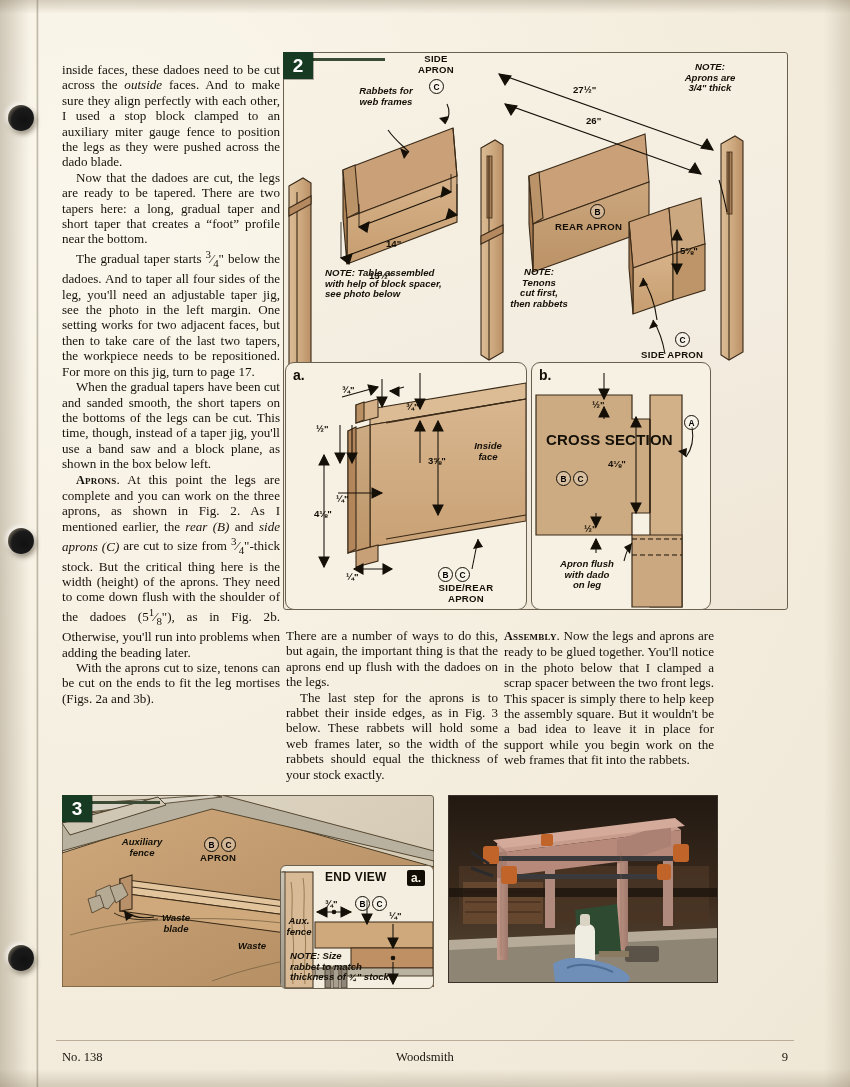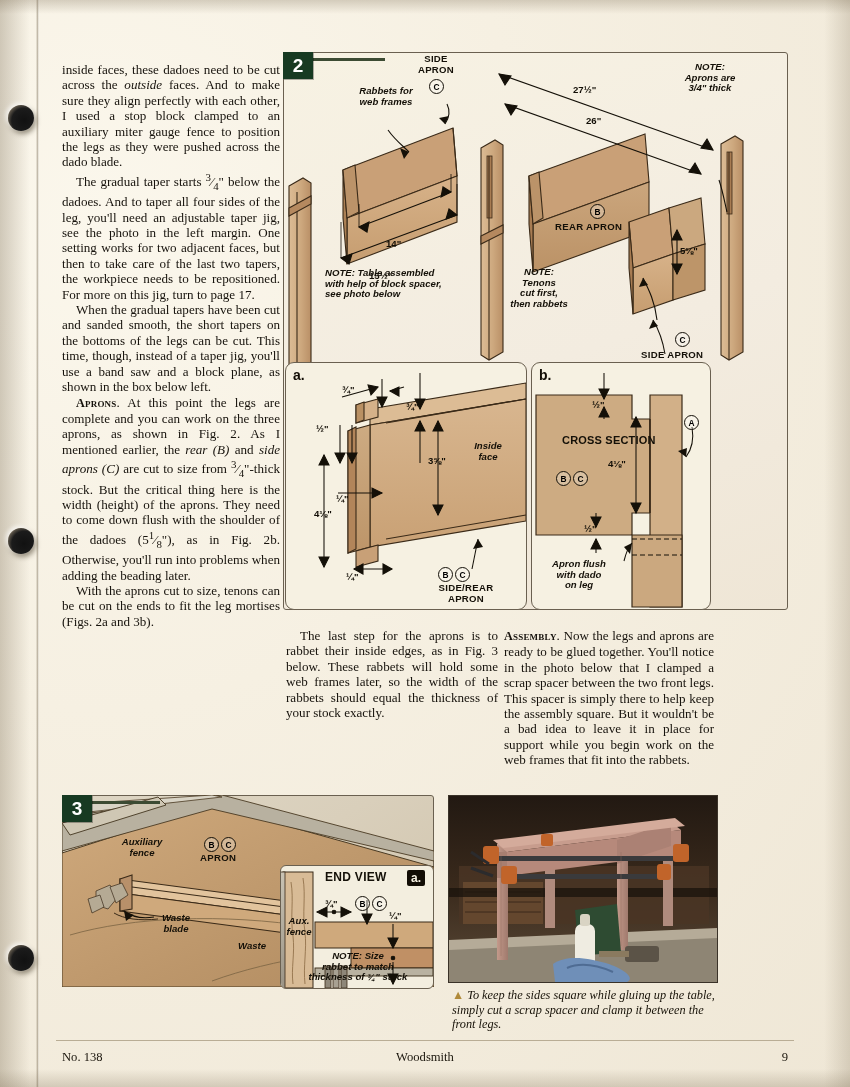--- a/index.html
+++ b/index.html
@@ -60,21 +60,21 @@
     color:#fff;font-family:"Liberation Sans",sans-serif;font-weight:bold;
     font-size:19px;display:flex;align-items:center;justify-content:center;z-index:30;
     box-shadow:1px 1px 0 rgba(0,0,0,.3);}
   .badge-tail{position:absolute;height:3px;background:#3c4b33;z-index:29;}
 
   .lbl{position:absolute;font-family:"Liberation Sans",sans-serif;
     font-style:italic;font-weight:bold;font-size:9.6px;line-height:10.6px;
     color:#141008;z-index:25;}
   .lbl.up{font-style:normal;text-transform:uppercase;letter-spacing:.3px;}
   .lbl.ctr{text-align:center;}
-  .lbl.rgt{text-align:center;}
+  .lbl.rgt{text-align:left;}
   .dim{position:absolute;font-family:"Liberation Sans",sans-serif;
     font-weight:bold;font-size:9.6px;color:#120e06;z-index:25;}
   .circ{display:inline-flex;align-items:center;justify-content:center;
     width:13px;height:13px;border:1.4px solid #141008;border-radius:50%;
     font-family:"Liberation Sans",sans-serif;font-weight:bold;font-size:8.4px;
     font-style:normal;background:rgba(255,255,255,.25);vertical-align:middle;}
   .circrow{position:absolute;display:flex;gap:2px;z-index:26;}
 
   
   .subpanel{position:absolute;background:#f6f1e2;border:1.4px solid #6a6050;border-radius:9px;}
@@ -112,27 +112,29 @@
   <div class="edge-shadow"></div>
   <div class="right-shadow"></div>
   <div class="bottom-shadow"></div>
 
   <div class="punch p1"></div>
   <div class="punch p2"></div>
   <div class="punch p3"></div>
 
   <div class="col" id="col1">
     <p class="first">inside faces, these dadoes need to be cut across the <i>outside</i> faces. And to make sure they align perfectly with each other, I used a stop block clamped to an auxiliary miter gauge fence to position the legs as they were pushed across the dado blade.</p>
+    <p>Now that the dadoes are cut, the legs are ready to be tapered. There are two tapers here: a long, gradual taper and short taper that creates a “foot” profile near the bottom.</p>
     <p>The gradual taper starts <sup>3</sup>⁄<sub>4</sub>" below the dadoes. And to taper all four sides of the leg, you'll need an adjustable taper jig, see the photo in the left margin. One setting works for two adjacent faces, but then to take care of the last two tapers, the workpiece needs to be repositioned. For more on this jig, turn to page 17.</p>
     <p>When the gradual tapers have been cut and sanded smooth, the short tapers on the bottoms of the legs can be cut. This time, though, instead of a taper jig, you'll use a band saw and a block plane, as shown in the box below left.</p>
     <p><span class="sc">Aprons</span>. At this point the legs are complete and you can work on the three aprons, as shown in Fig. 2. As I mentioned earlier, the <i>rear (B)</i> and <i>side aprons (C)</i> are cut to size from <sup>3</sup>⁄<sub>4</sub>"-thick stock. But the critical thing here is the width (height) of the aprons. They need to come down flush with the shoulder of the dadoes (5<sup>1</sup>⁄<sub>8</sub>"), as in Fig. 2b. Otherwise, you'll run into problems when adding the beading later.</p>
     <p>With the aprons cut to size, tenons can be cut on the ends to fit the leg mortises (Figs. 2a and 3b).</p>
   </div>
 
   <div class="col" id="col2">
+    <p class="first">There are a number of ways to do this, but again, the important thing is that the aprons end up flush with the dadoes on the legs.</p>
     <p>The last step for the aprons is to rabbet their inside edges, as in Fig. 3 below. These rabbets will hold some web frames later, so the width of the rabbets should equal the thickness of your stock exactly.</p>
   </div>
 
   <div class="col" id="col3">
     <p class="first"><span class="sc">Assembly</span>. Now the legs and aprons are ready to be glued together. You'll notice in the photo below that I clamped a scrap spacer between the two front legs. This spacer is simply there to help keep the assembly square. But it wouldn't be a bad idea to leave it in place for support while you begin work on the web frames that fit into the rabbets.</p>
   </div>
 
   <div class="fig" id="fig2">
     <div class="fig-panel"></div>
 
@@ -408,32 +410,32 @@
 
         <g stroke="#141008" stroke-width="1.05" fill="none">
           <path d="M160,64 C162,76 160,86 154,94"></path>
           <path d="M92,198 C94,190 96,184 100,180"></path>
         </g>
         <polygon points="154,94 146,88 155,85" fill="#141008"></polygon>
         <polygon points="100,180 92,184 98,191" fill="#141008"></polygon>
       </svg>
 
       <div class="subkey" style="left:7px;top:4px;">b.</div>
-      <div class="lbl up" style="left:30px;top:72px;font-family:'Liberation Sans',sans-serif;font-size:11px;letter-spacing:.2px;">CROSS SECTION</div>
+      <div class="lbl up" style="left:14px;top:72px;font-family:'Liberation Sans',sans-serif;font-size:15px;letter-spacing:.2px;">CROSS SECTION</div>
       <div class="dim" style="left:60px;top:36px;">½"</div>
       <div class="dim" style="left:76px;top:95px;">4⅛"</div>
       <div class="dim" style="left:52px;top:160px;">½"</div>
       <div class="circrow" style="left:24px;top:108px;">
         <span class="circ">B</span>
         <span class="circ">C</span>
       </div>
       <div class="circrow" style="left:152px;top:52px;">
         <span class="circ">A</span>
       </div>
-      <div class="lbl ctr" style="left:8px;top:196px;width:78px;white-space:pre-line;">Apron flush
+      <div class="lbl ctr" style="left:16px;top:196px;width:78px;white-space:pre-line;">Apron flush
 with dado
 on leg</div>
     </div>
   </div>
 
   <div class="fig" id="fig3">
     <div class="fig-panel"></div>
 
     <svg width="372" height="192" viewBox="0 0 372 192" style="position:absolute;left:0;top:0;">
       <defs>
@@ -616,22 +618,19 @@
       <rect x="176" y="150" width="34" height="16" rx="3" fill="#5b5347"></rect>
       <rect x="150" y="155" width="30" height="6" fill="#8a7a5f"></rect>
 
       <g stroke="#8f6a5c" stroke-width=".7" opacity=".55">
         <line x1="52" y1="60" x2="52" y2="160"></line>
         <line x1="172" y1="56" x2="172" y2="150"></line>
       </g>
     </svg>
   </div>
 
-  <div class="cap">
-    <span class="tri">▲</span><span>To keep the sides square while gluing up the table, simply cut a scrap spacer and clamp it between the front legs.</span>
-  </div>
 
   <div class="rule"></div>
   <div class="footer" id="f-left">No. 138</div>
   <div class="footer" id="f-mid">Woodsmith</div>
   <div class="footer" id="f-right">9</div>
 
 </div>
 
 </body></html>

